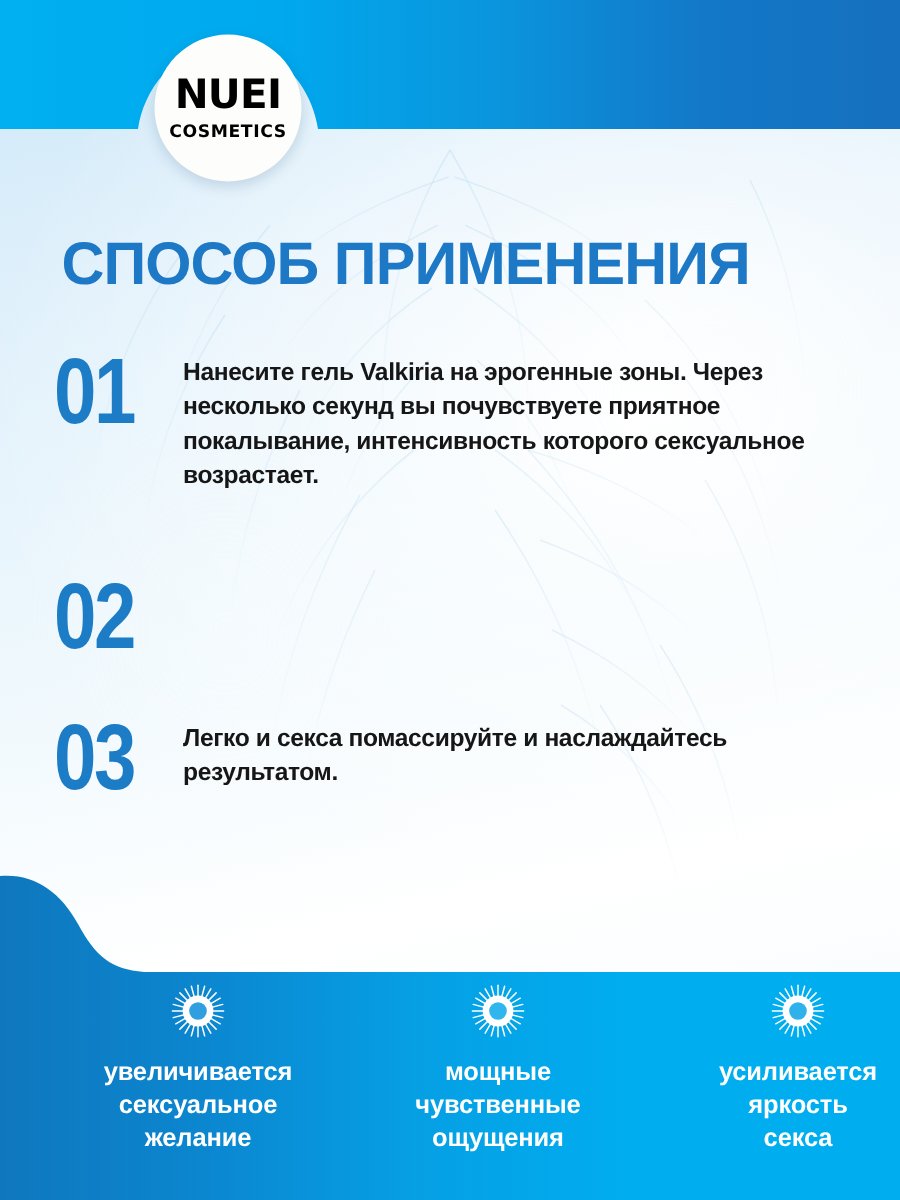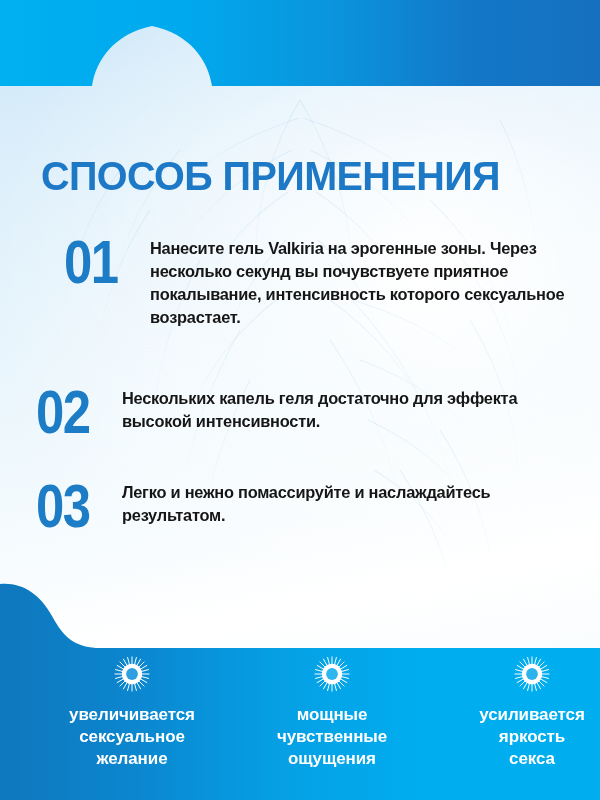--- a/index.html
+++ b/index.html
@@ -116,21 +116,21 @@
     flex: 1 1 auto;
     padding-right: 16px;
     margin-top: 5px;
     font-family: "Liberation Sans", sans-serif;
     font-weight: 600;
     font-size: 16.4px;
     line-height: 1.40;
     color: #161616;
     letter-spacing: -0.25px;
   }
-  #step-1 { margin-bottom: 53px; padding-left: 28px; }
+  #step-1 { margin-bottom: 53px; }
   #step-2 { margin-bottom: 34px; }
 
   
   .footer-wave {
     position: absolute;
     left: 0; top: 560px;
     width: 600px; height: 240px;
   }
   .footer-cols {
     position: absolute;
@@ -222,38 +222,41 @@
         <stop offset="0%" stop-color="#00b0f0"></stop>
         <stop offset="30%" stop-color="#00a9ee"></stop>
         <stop offset="55%" stop-color="#0a95dd"></stop>
         <stop offset="78%" stop-color="#1378c8"></stop>
         <stop offset="100%" stop-color="#1570bf"></stop>
       </linearGradient>
     </defs>
     <path d="M0,0 H600 V86 H212 C208,60 190,34 152,26 C114,34 96,60 92,86 H0 Z" fill="url(#headerGrad)"></path>
   </svg>
 
+  <div class="logo-circle">
+    <div class="logo-main">NUEI</div>
+    <div class="logo-sub">COSMETICS</div>
+  </div>
 
   <div class="title">СПОСОБ ПРИМЕНЕНИЯ</div>
 
   <div class="steps">
 
     <div class="step" id="step-1">
       <div class="step-num">01</div>
       <div class="step-text">Нанесите гель Valkiria  на эрогенные зоны. Через несколько секунд вы почувствуете приятное покалывание, интенсивность которого сексуальное возрастает.</div>
     </div>
 
     <div class="step" id="step-2">
       <div class="step-num">02</div>
-      <div class="step-text">Нескольких капель геля достаточно для эффекта высокой интенсивности.</div>
     </div>
 
     <div class="step" id="step-3">
       <div class="step-num">03</div>
-      <div class="step-text">Легко и нежно помассируйте и наслаждайтесь результатом.</div>
+      <div class="step-text">Легко и секса помассируйте и наслаждайтесь результатом.</div>
     </div>
 
   </div>
 
   <svg class="footer-wave" viewBox="0 0 600 240" preserveAspectRatio="none">
     <defs>
       <linearGradient id="footerGrad" x1="0" y1="0" x2="1" y2="0">
         <stop offset="0%" stop-color="#0f77bd"></stop>
         <stop offset="22%" stop-color="#0b86cf"></stop>
         <stop offset="46%" stop-color="#069fe4"></stop>

